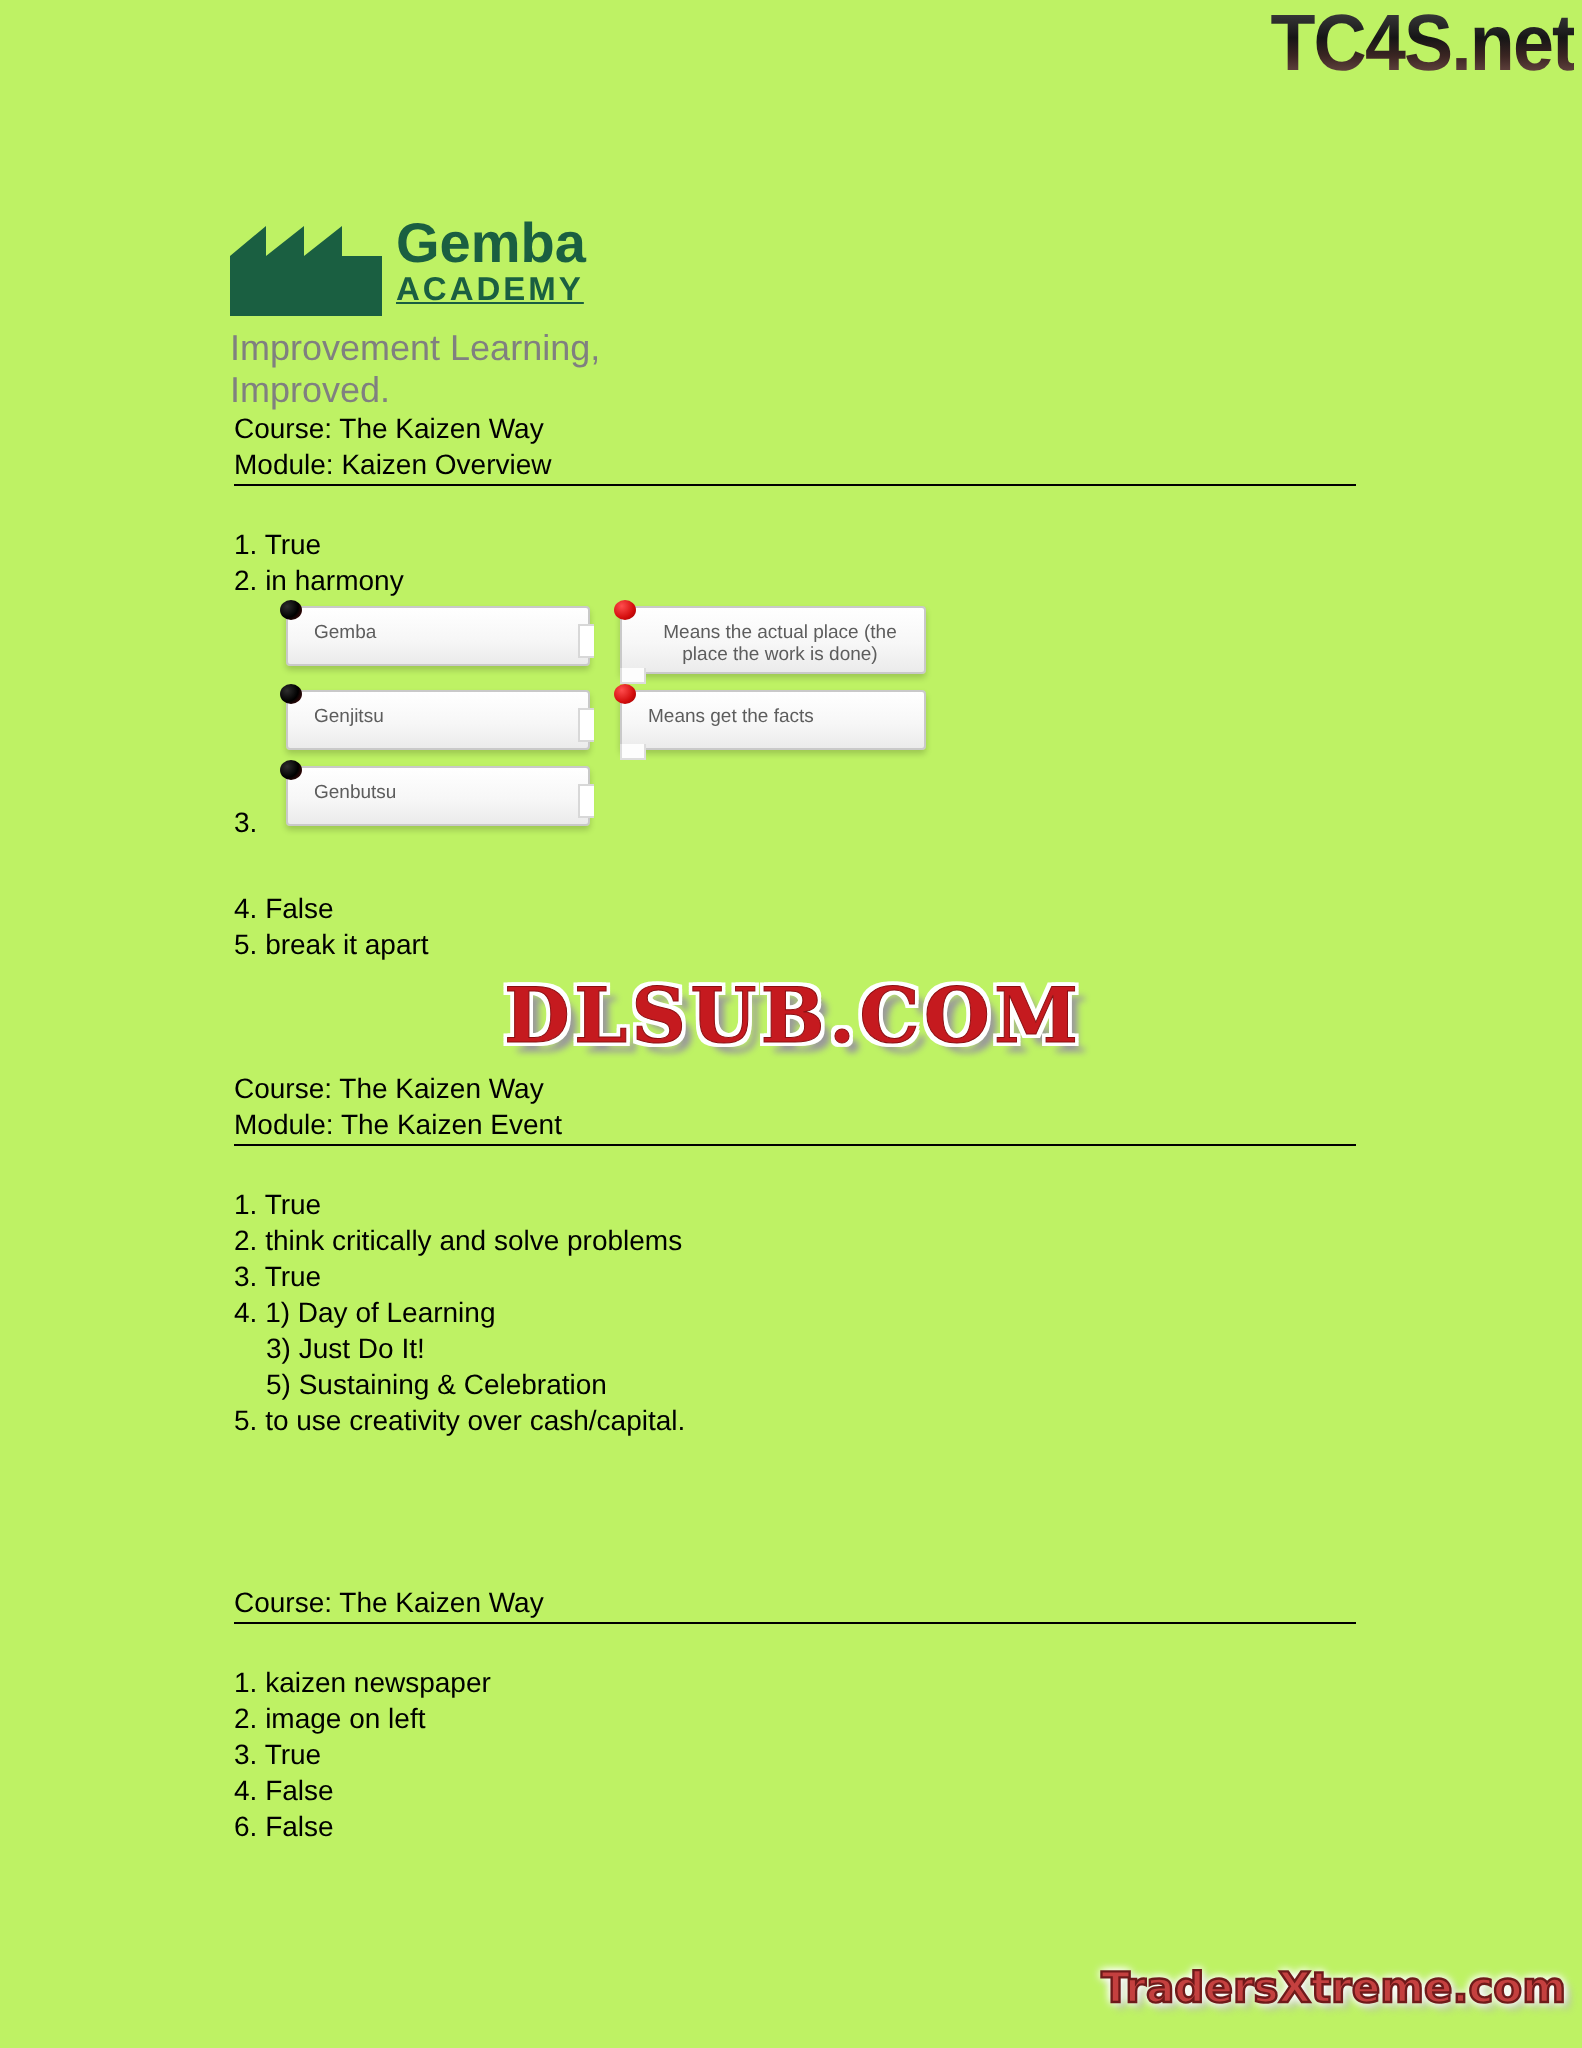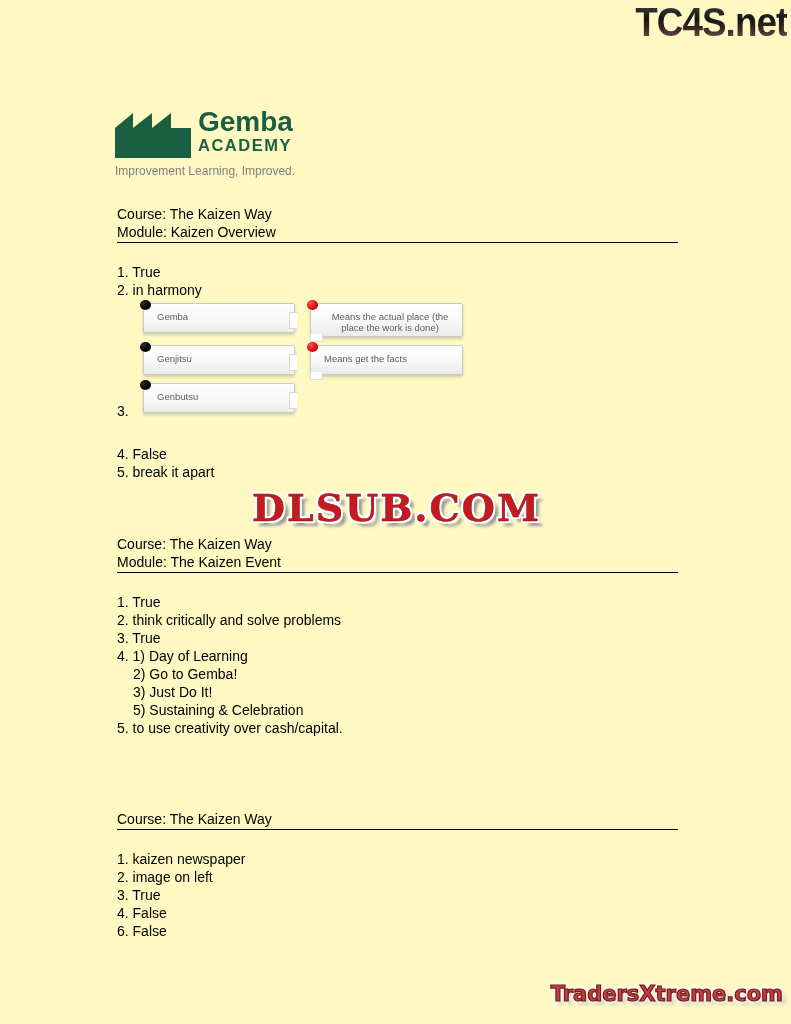--- a/index.html
+++ b/index.html
@@ -1,19 +1,19 @@
 <!DOCTYPE html>
 <html><head>
 <meta charset="utf-8">
 <style>
   html,body{margin:0;padding:0;background:#ffffff;}
   .page{
     position:relative;
     width:791px;height:1024px;
-    background:#fef9c3;
+    background:#bef264;
     font-family:"Liberation Sans", sans-serif;
     color:#000;
     overflow:hidden;
   }
 
   
   .wm-tc4s{
     position:absolute;top:0;right:4px;
     font-family:"Liberation Sans", sans-serif;
     font-weight:bold;font-size:40px;letter-spacing:-1px;
@@ -42,22 +42,22 @@
     text-shadow:0 0 4px #fff,0 0 4px #fff,0 0 6px #fff,3px 3px 4px #b5b5b5;
     white-space:nowrap;
   }
 
   
   .logo{position:absolute;left:115px;top:106px;width:200px;}
   .logo-top{display:flex;align-items:flex-start;}
   .logo-factory{display:block;margin-right:7px;}
   .logo-words{line-height:1;padding-top:2px;}
   .logo-gemba{font-weight:bold;font-size:28px;color:#1a5f41;letter-spacing:0;}
-  .logo-academy{font-weight:bold;font-size:16.5px;color:#1a5f41;letter-spacing:1.5px;margin-top:1px;}
-  .logo-tagline{margin-top:6px;font-size:12px;color:#808080;}
+  .logo-academy{font-weight:bold;font-size:16.5px;color:#1a5f41;letter-spacing:1.5px;margin-top:1px;text-decoration:underline;}
+  .logo-tagline{margin-top:6px;font-size:18px;color:#808080;}
 
   
   .content{position:absolute;left:117px;top:205px;width:561px;}
   .course-line,.module-line{font-size:14px;line-height:18px;}
   .rule{border:none;border-top:1.3px solid #000;margin:1px 0 0 0;}
   .answers{margin-top:20px;font-size:14px;line-height:18px;}
   .ans-line{white-space:pre;}
   .ans-line.indent{padding-left:16px;}
 
   .sec2{margin-top:54px;}
@@ -171,21 +171,20 @@
 
     <div class="section sec2">
       <div class="course-line">Course: The Kaizen Way</div>
       <div class="module-line">Module: The Kaizen Event</div>
       <hr class="rule">
       <div class="answers">
         <div class="ans-line">1. True</div>
         <div class="ans-line">2. think critically and solve problems</div>
         <div class="ans-line">3. True</div>
         <div class="ans-line">4. 1) Day of Learning</div>
-        <div class="ans-line indent">2) Go to Gemba!</div>
         <div class="ans-line indent">3) Just Do It!</div>
         <div class="ans-line indent">5) Sustaining &amp; Celebration</div>
         <div class="ans-line">5. to use creativity over cash/capital.</div>
       </div>
     </div>
 
     <div class="section sec3">
       <div class="course-line">Course: The Kaizen Way</div>
       <hr class="rule">
       <div class="answers">

